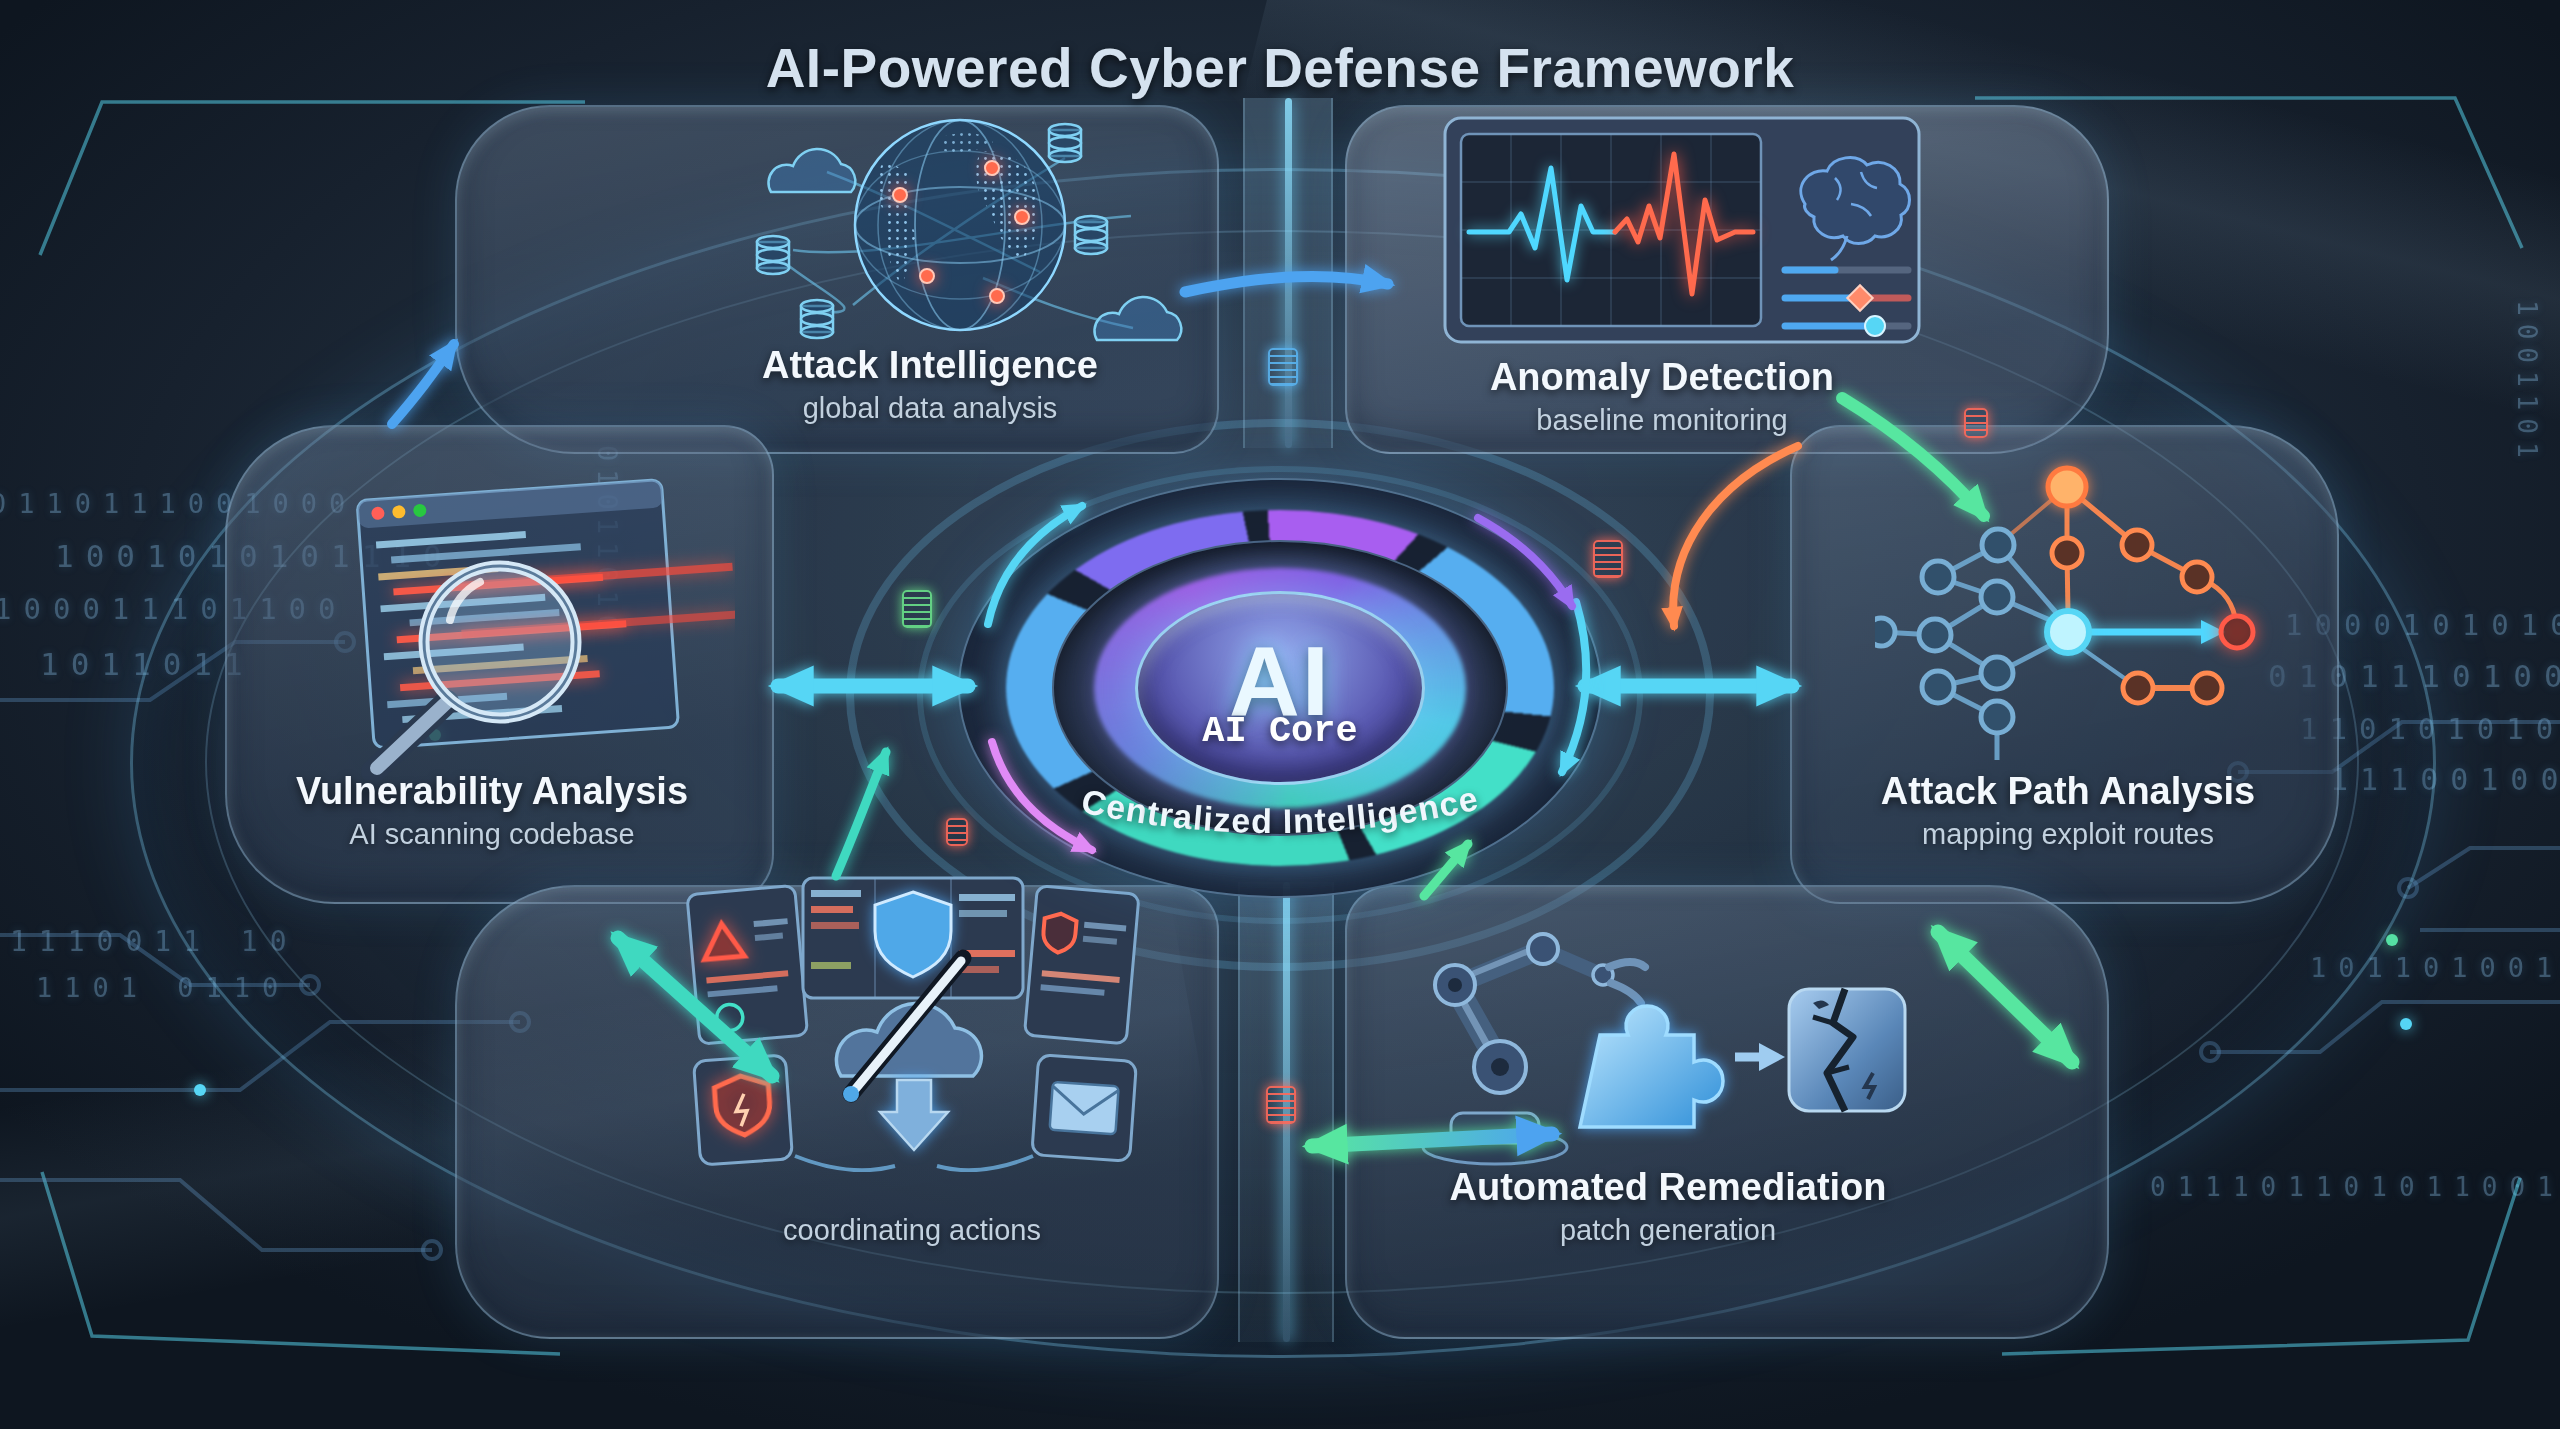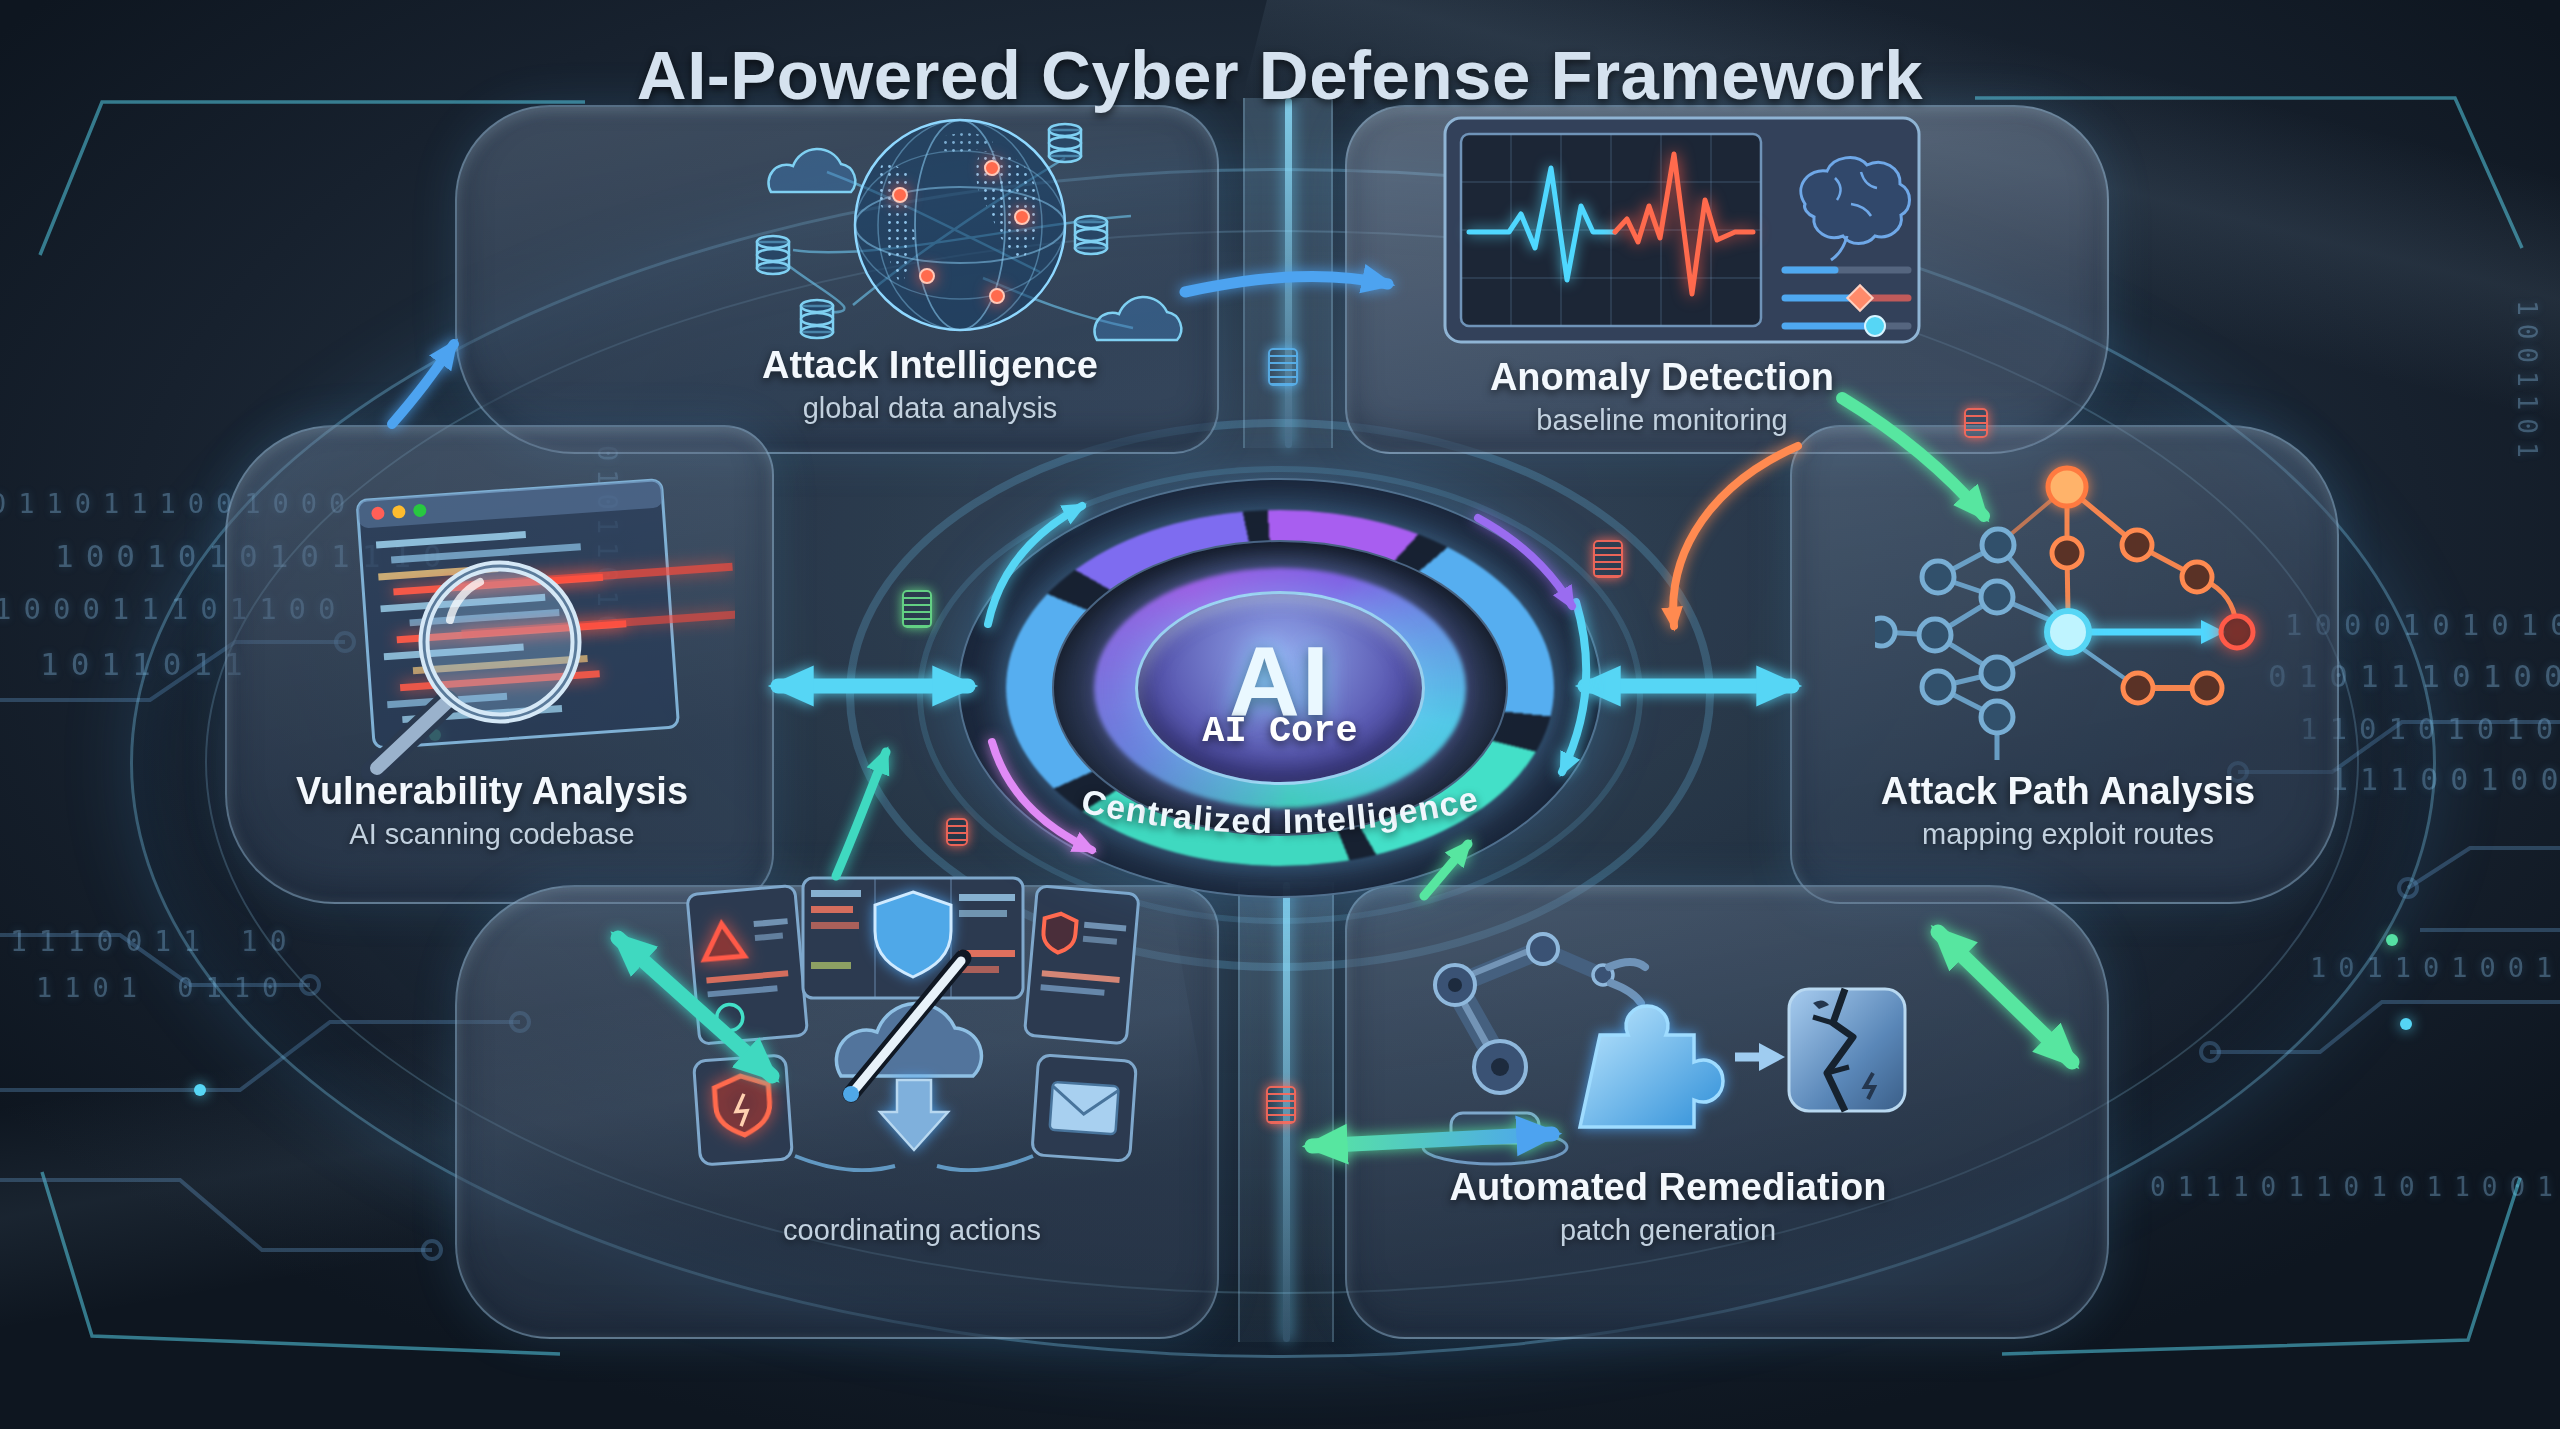--- a/index.html
+++ b/index.html
@@ -40,21 +40,21 @@
   .petal{
     position:absolute;
     background:linear-gradient(170deg, rgba(118,138,164,.40), rgba(58,76,100,.48) 70%);
     border:2.5px solid rgba(150,190,220,.42);
     box-shadow:0 0 46px rgba(80,160,220,.16), inset 0 4px 14px rgba(200,230,250,.22), inset 0 -14px 34px rgba(15,25,40,.45);
   }
   .petal.lite{background:linear-gradient(170deg, rgba(152,168,190,.48), rgba(84,100,124,.5) 70%);}
   
   .main-title{
     position:absolute;left:1280px;top:36px;transform:translateX(-50%);
-    font-size:69px;font-weight:bold;color:#d5e2ef;letter-spacing:.5px;white-space:nowrap;
+    font-size:55px;font-weight:bold;color:#d5e2ef;letter-spacing:.5px;white-space:nowrap;
     text-shadow:0 3px 8px rgba(0,0,0,.65);
   }
   .mod-title{
     position:absolute;transform:translateX(-50%);
     font-size:38px;font-weight:bold;color:#f3f8fd;white-space:nowrap;
     text-shadow:0 3px 9px rgba(0,0,0,.6);
   }
   .mod-sub{
     position:absolute;transform:translateX(-50%);
     font-size:29px;color:#c2d1df;white-space:nowrap;

